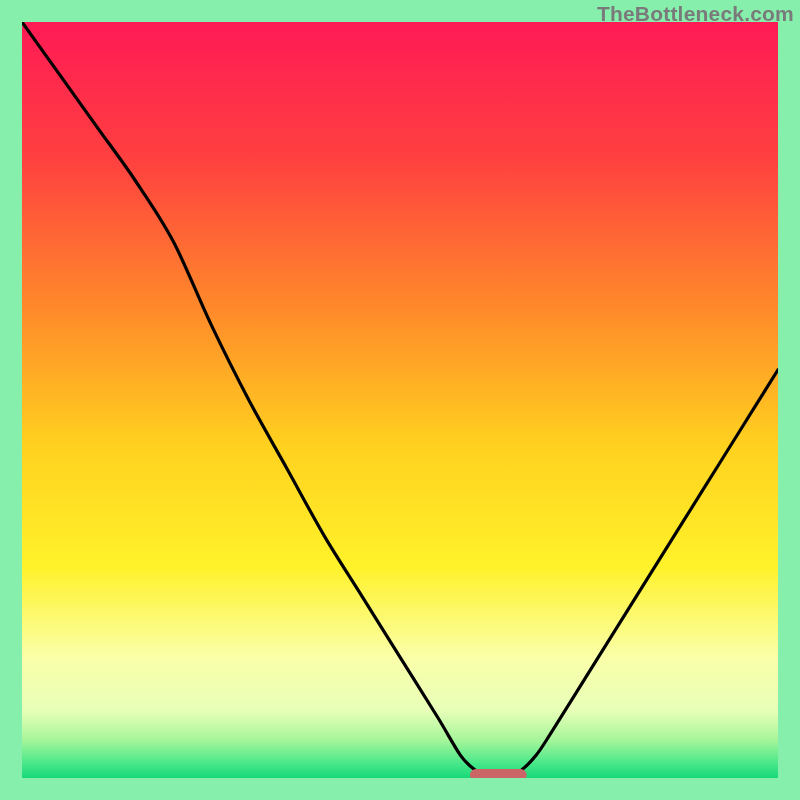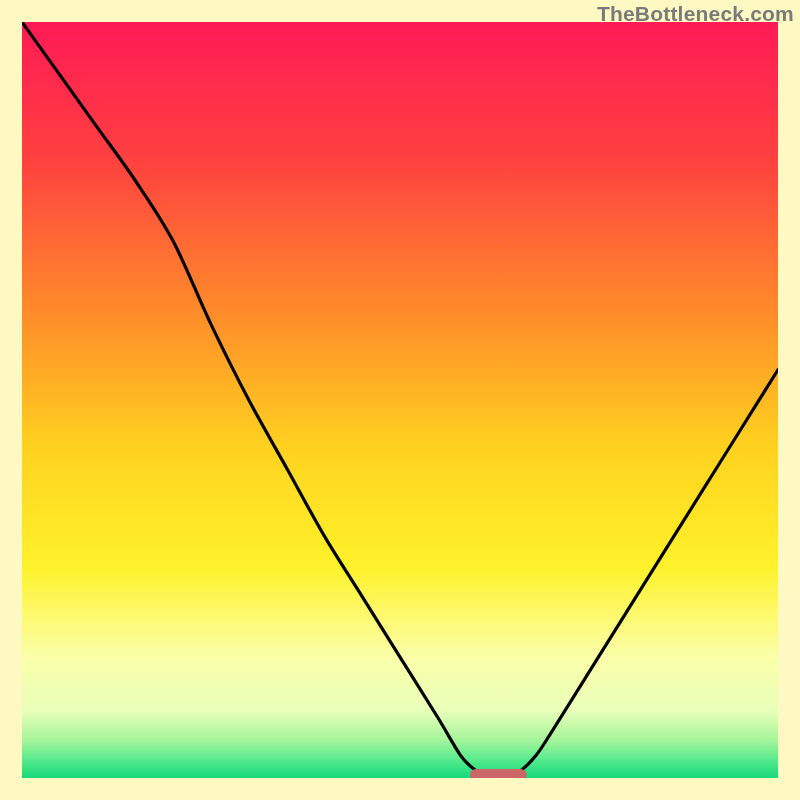--- a/index.html
+++ b/index.html
@@ -9,21 +9,21 @@
     height: 800px;
     background: #000;
     overflow: hidden;
   }
   .frame {
     position: absolute;
     left: 0;
     top: 0;
     width: 800px;
     height: 800px;
-    background: #fef9c3;
+    background: #86efac;
   }
   .plot {
     position: absolute;
     left: 22px;
     top: 22px;
     width: 756px;
     height: 756px;
   }
   .plot svg {
     display: block;

